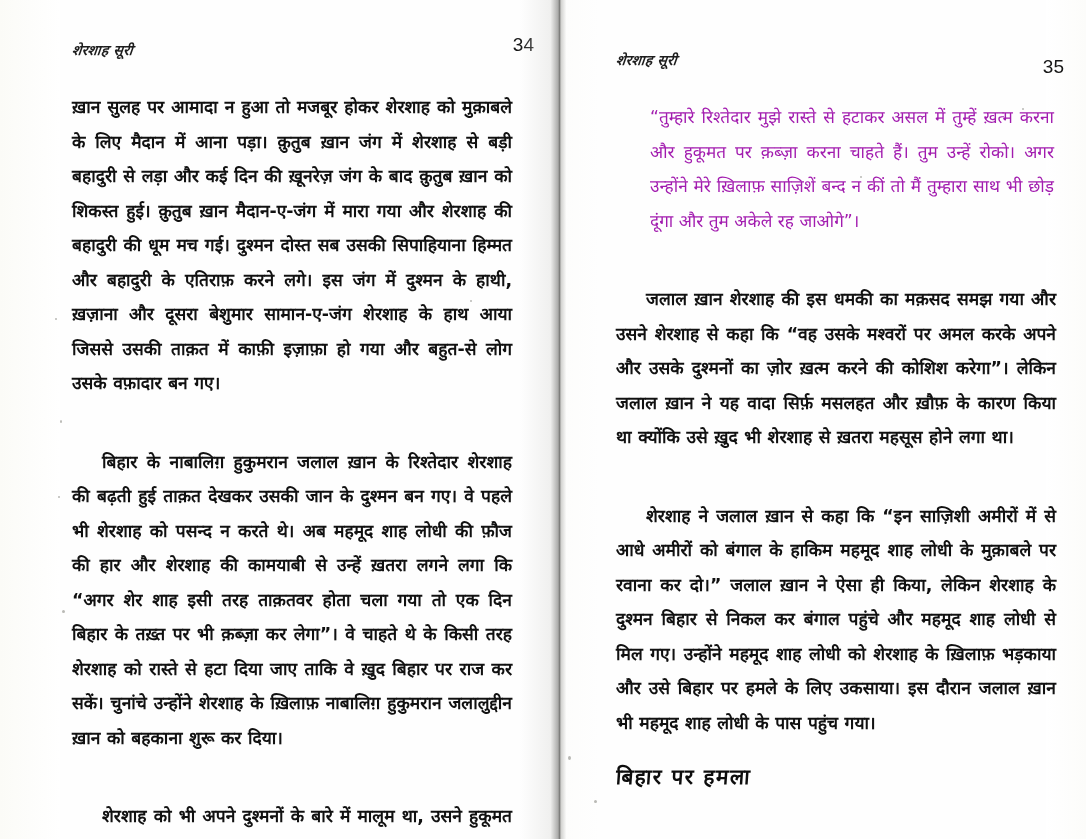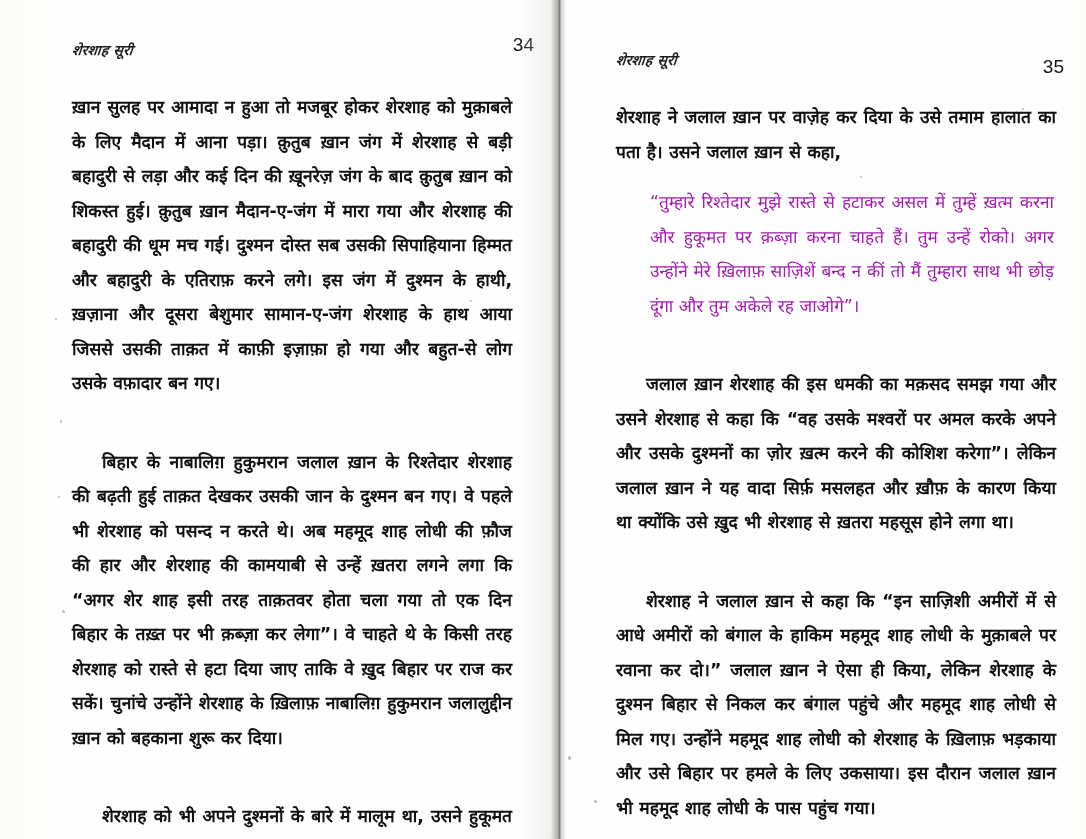--- a/index.html
+++ b/index.html
@@ -192,21 +192,20 @@
 
   <div class="page page-right">
     <div class="page-inner">
 
       <div class="running-head">
         <div class="head-title">शेरशाह सूरी</div>
         <div class="head-folio">35</div>
       </div>
 
       <div class="body-col">
-        <p class="para">शेरशाह ने जलाल ख़ान पर वाज़ेह कर दिया के उसे तमाम हालात का पता है। उसने जलाल ख़ान से कहा,</p>
 
         <p class="quote">“तुम्हारे रिश्तेदार मुझे रास्ते से हटाकर असल में तुम्हें ख़त्म करना और हुकूमत पर क़ब्ज़ा करना चाहते हैं। तुम उन्हें रोको। अगर उन्होंने मेरे ख़िलाफ़ साज़िशें बन्द न कीं तो मैं तुम्हारा साथ भी छोड़ दूंगा और तुम अकेले रह जाओगे”।</p>
 
         <p class="para indent">जलाल ख़ान शेरशाह की इस धमकी का मक़सद समझ गया और उसने शेरशाह से कहा कि “वह उसके मश्वरों पर अमल करके अपने और उसके दुश्मनों का ज़ोर ख़त्म करने की कोशिश करेगा”। लेकिन जलाल ख़ान ने यह वादा सिर्फ़ मसलहत और ख़ौफ़ के कारण किया था क्योंकि उसे ख़ुद भी शेरशाह से ख़तरा महसूस होने लगा था।</p>
 
         <p class="para indent">शेरशाह ने जलाल ख़ान से कहा कि “इन साज़िशी अमीरों में से आधे अमीरों को बंगाल के हाकिम महमूद शाह लोधी के मुक़ाबले पर रवाना कर दो।” जलाल ख़ान ने ऐसा ही किया, लेकिन शेरशाह के दुश्मन बिहार से निकल कर बंगाल पहुंचे और महमूद शाह लोधी से मिल गए। उन्होंने महमूद शाह लोधी को शेरशाह के ख़िलाफ़ भड़काया और उसे बिहार पर हमले के लिए उकसाया। इस दौरान जलाल ख़ान भी महमूद शाह लोधी के पास पहुंच गया।</p>
 
         <h2 class="section-heading">बिहार पर हमला</h2>
 
         <p class="para indent last">महमूद शाह लोधी पहले ही शेरशाह के ख़िलाफ़ था, क्योंकि उसने महमूद शाह लोधी की फ़ौज को शिकस्त दी थी और उसके अमीर क़ुतुब ख़ान को मैदान में क़त्ल कर दिया था। चुनांचे महमूद</p>

